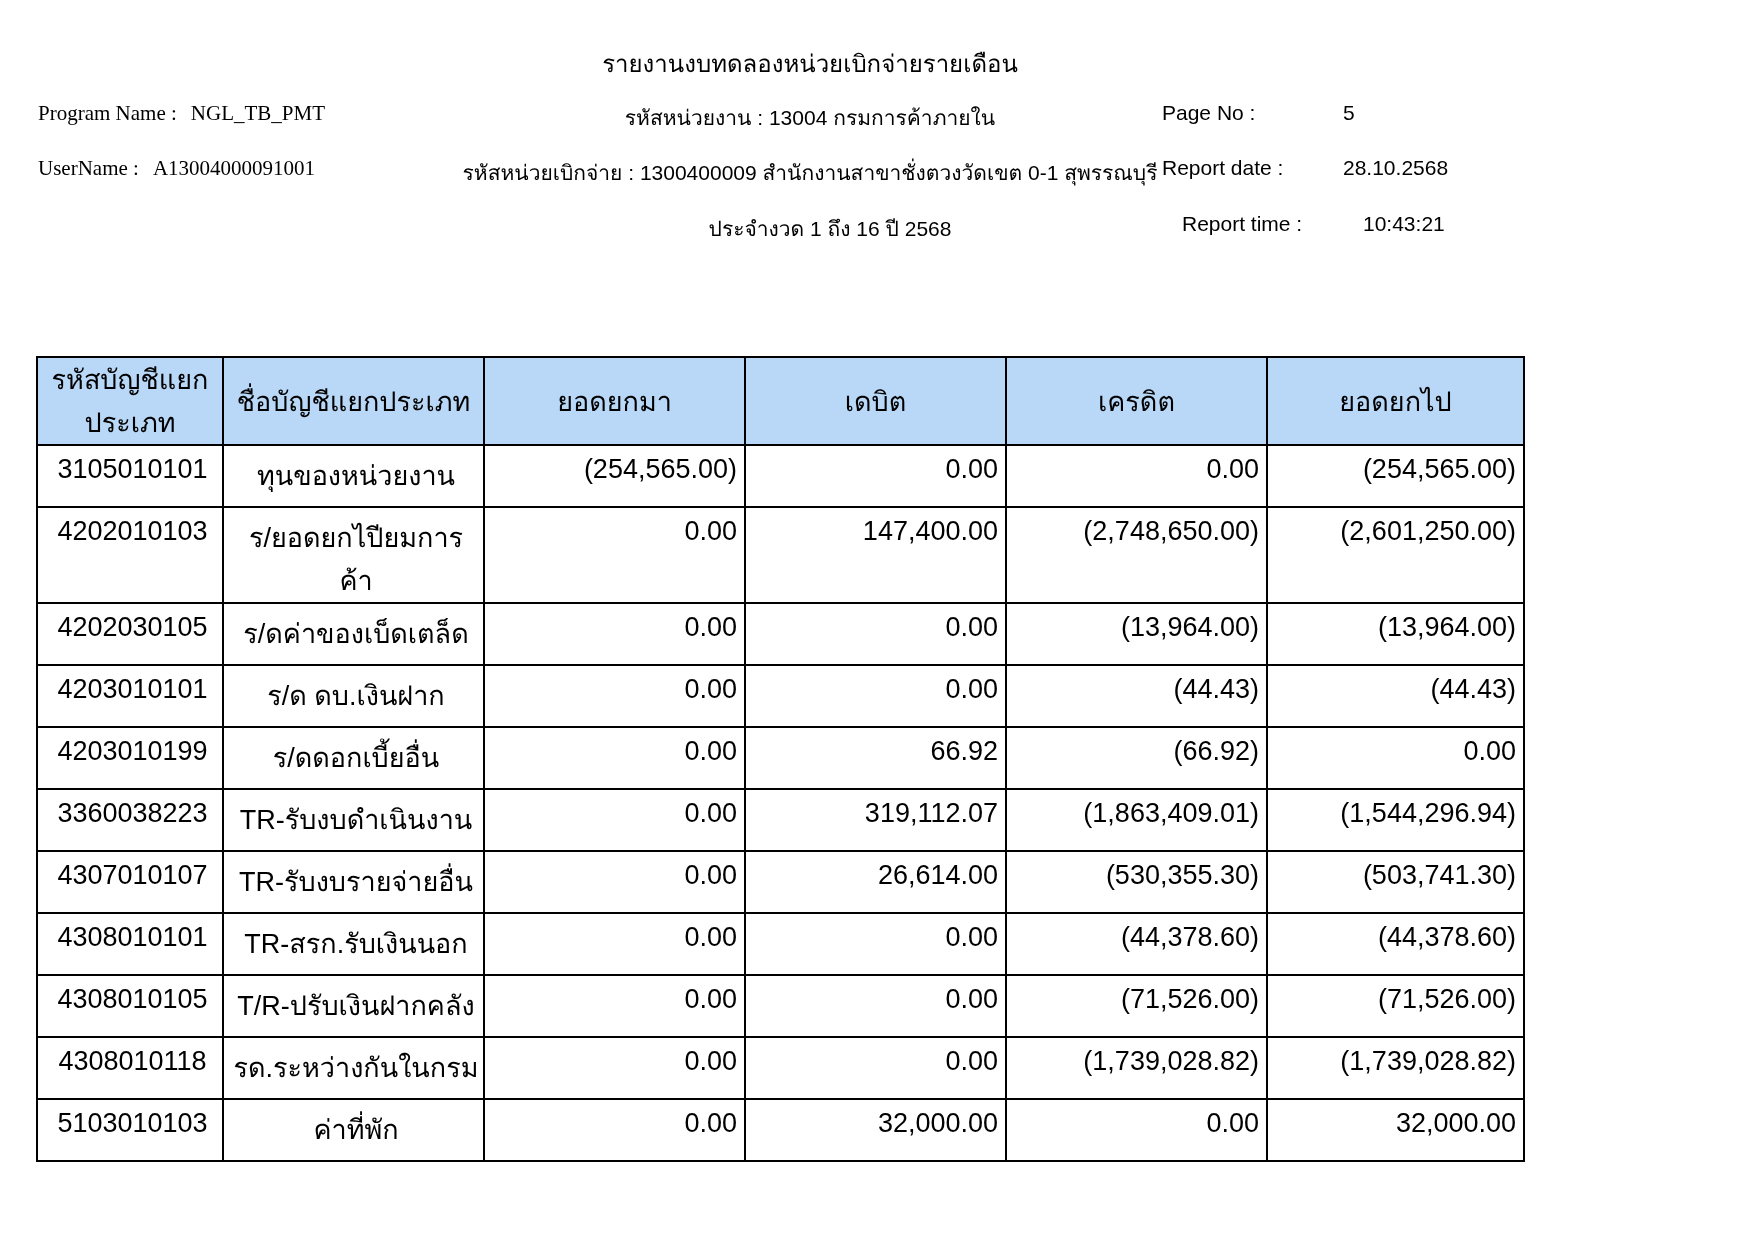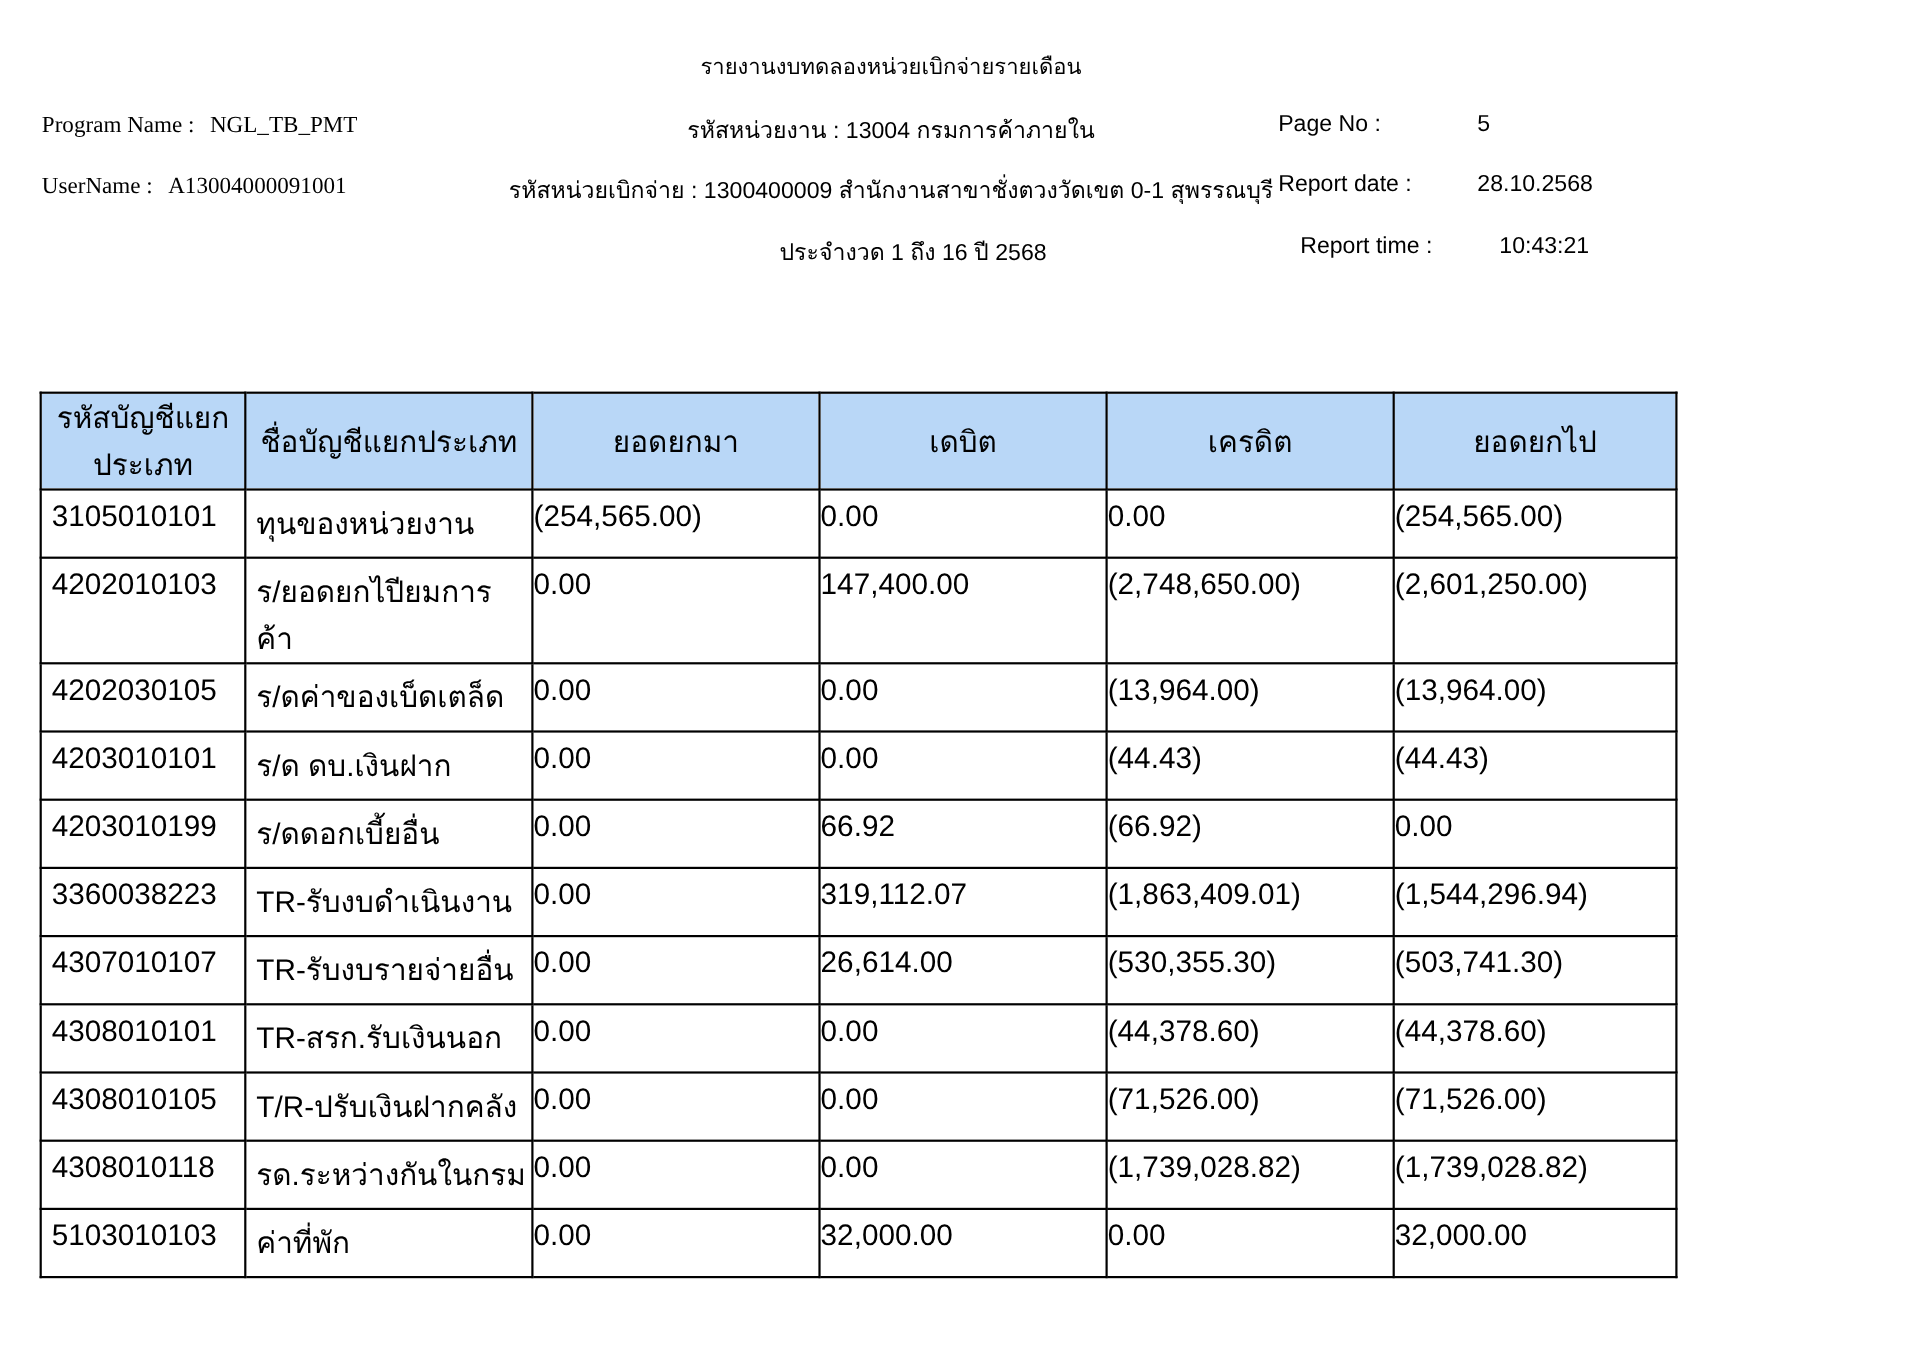--- a/index.html
+++ b/index.html
@@ -5,21 +5,21 @@
   * { margin:0; padding:0; box-sizing:border-box; }
   html,body { background:#ffffff; }
   body {
     width:1755px; height:1240px;
     position:relative;
     font-family:"Liberation Sans", sans-serif;
     color:#000;
   }
   .hdr-line { position:absolute; font-size:21px; white-space:nowrap; }
   .center-block { left:0; width:1620px; text-align:center; }
-  .title-line { top:44px; font-size:20px; }
+  .title-line { top:44px; font-size:24px; }
   .line2 { top:101px; }
   .line3 { top:156px; }
   .line4 { top:212px;margin-left:20px; }
   .left-col { left:38px;font-family:Liberation Serif, serif; }
   .right-label { left:1162px; }
   .right-value { left:1343px; }
   .val { margin-left:14px; }
 
   table.report {
     position:absolute; left:36px; top:356px;
@@ -38,22 +38,22 @@
     height:85px;
     text-align:center;
     vertical-align:middle;
   }
   table.report td {
     height:62px;
     vertical-align:top;
     padding-top:8px;
     background:#fff;
   }
-  td.cell-left { text-align:left; padding-left:9px; padding-right:4px; }
-  td.cell-num  { padding-right:7px; }
+  td.cell-left { text-align:center; padding-left:9px; padding-right:4px; }
+  td.cell-num  { text-align:right; padding-right:7px; }
 </style>
 </head>
 <body>
 
 <div class="hdr-line center-block title-line">รายงานงบทดลองหน่วยเบิกจ่ายรายเดือน</div>
 
 <div class="hdr-line left-col line2">
   <span>Program Name :</span><span class="val">NGL_TB_PMT</span>
 </div>
 

